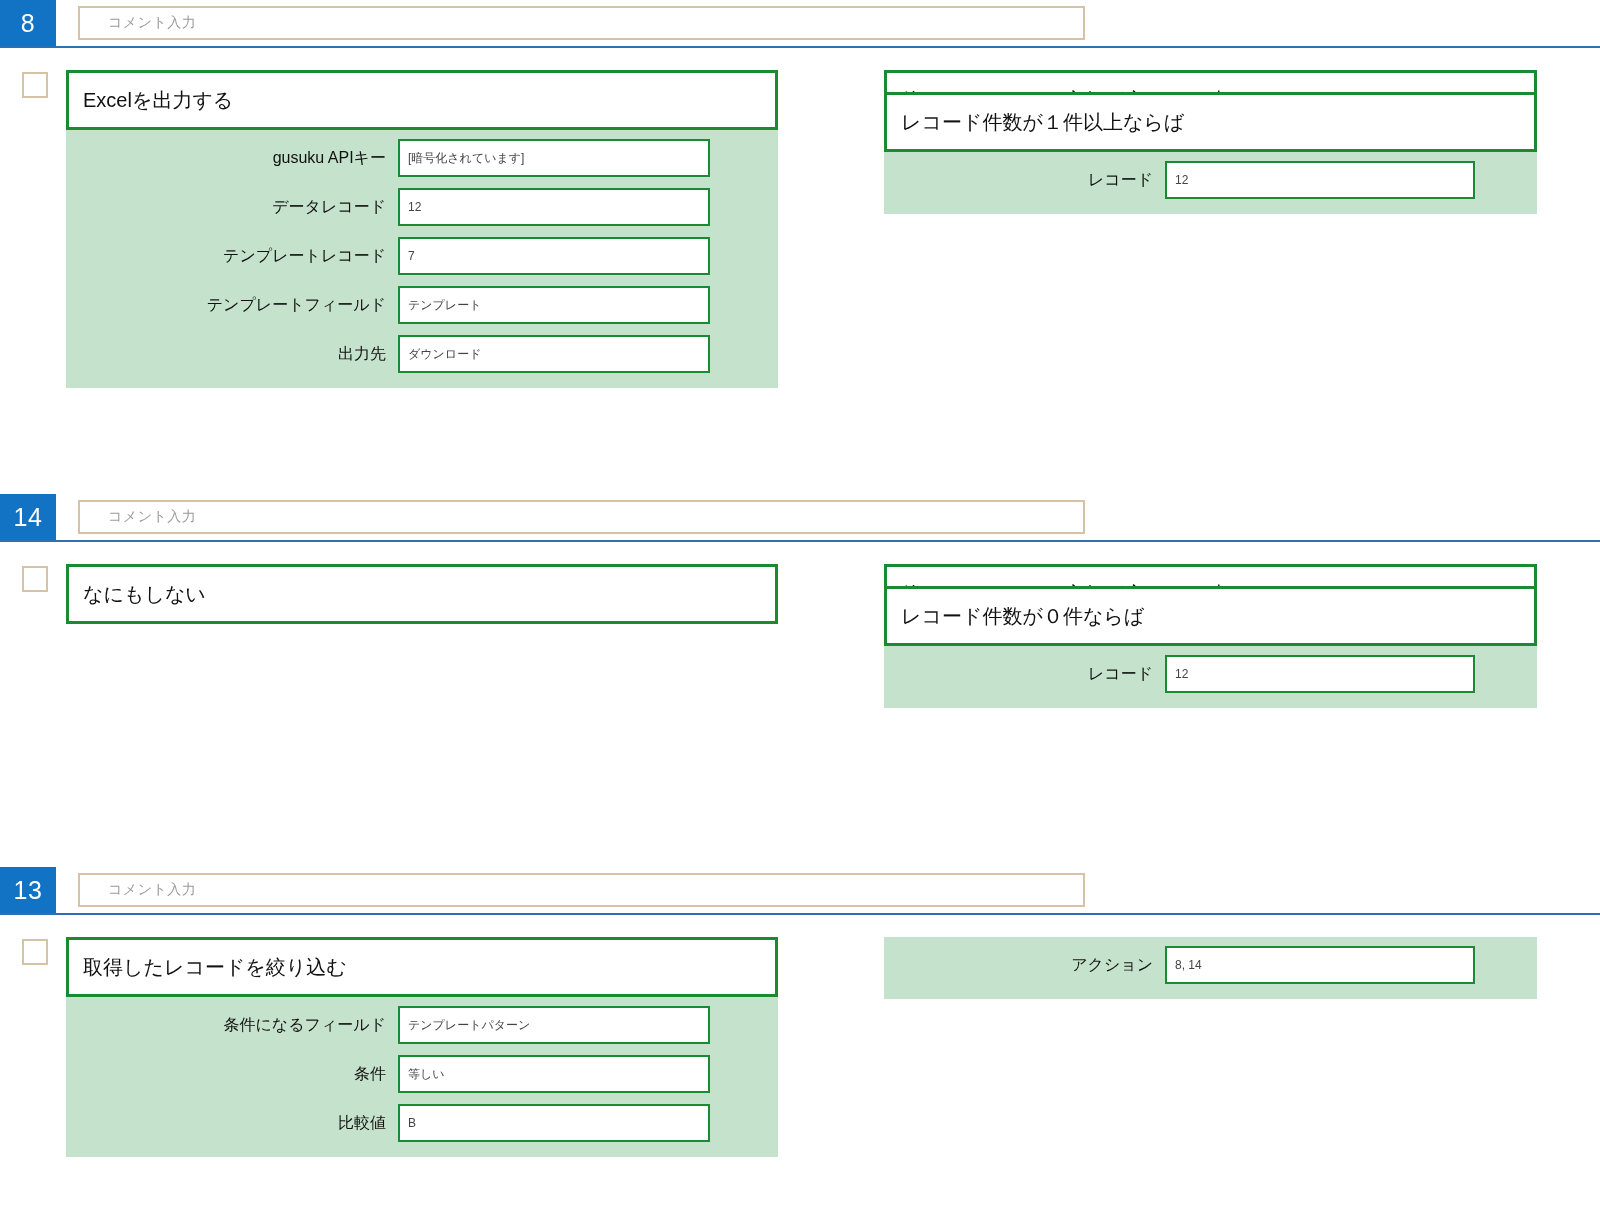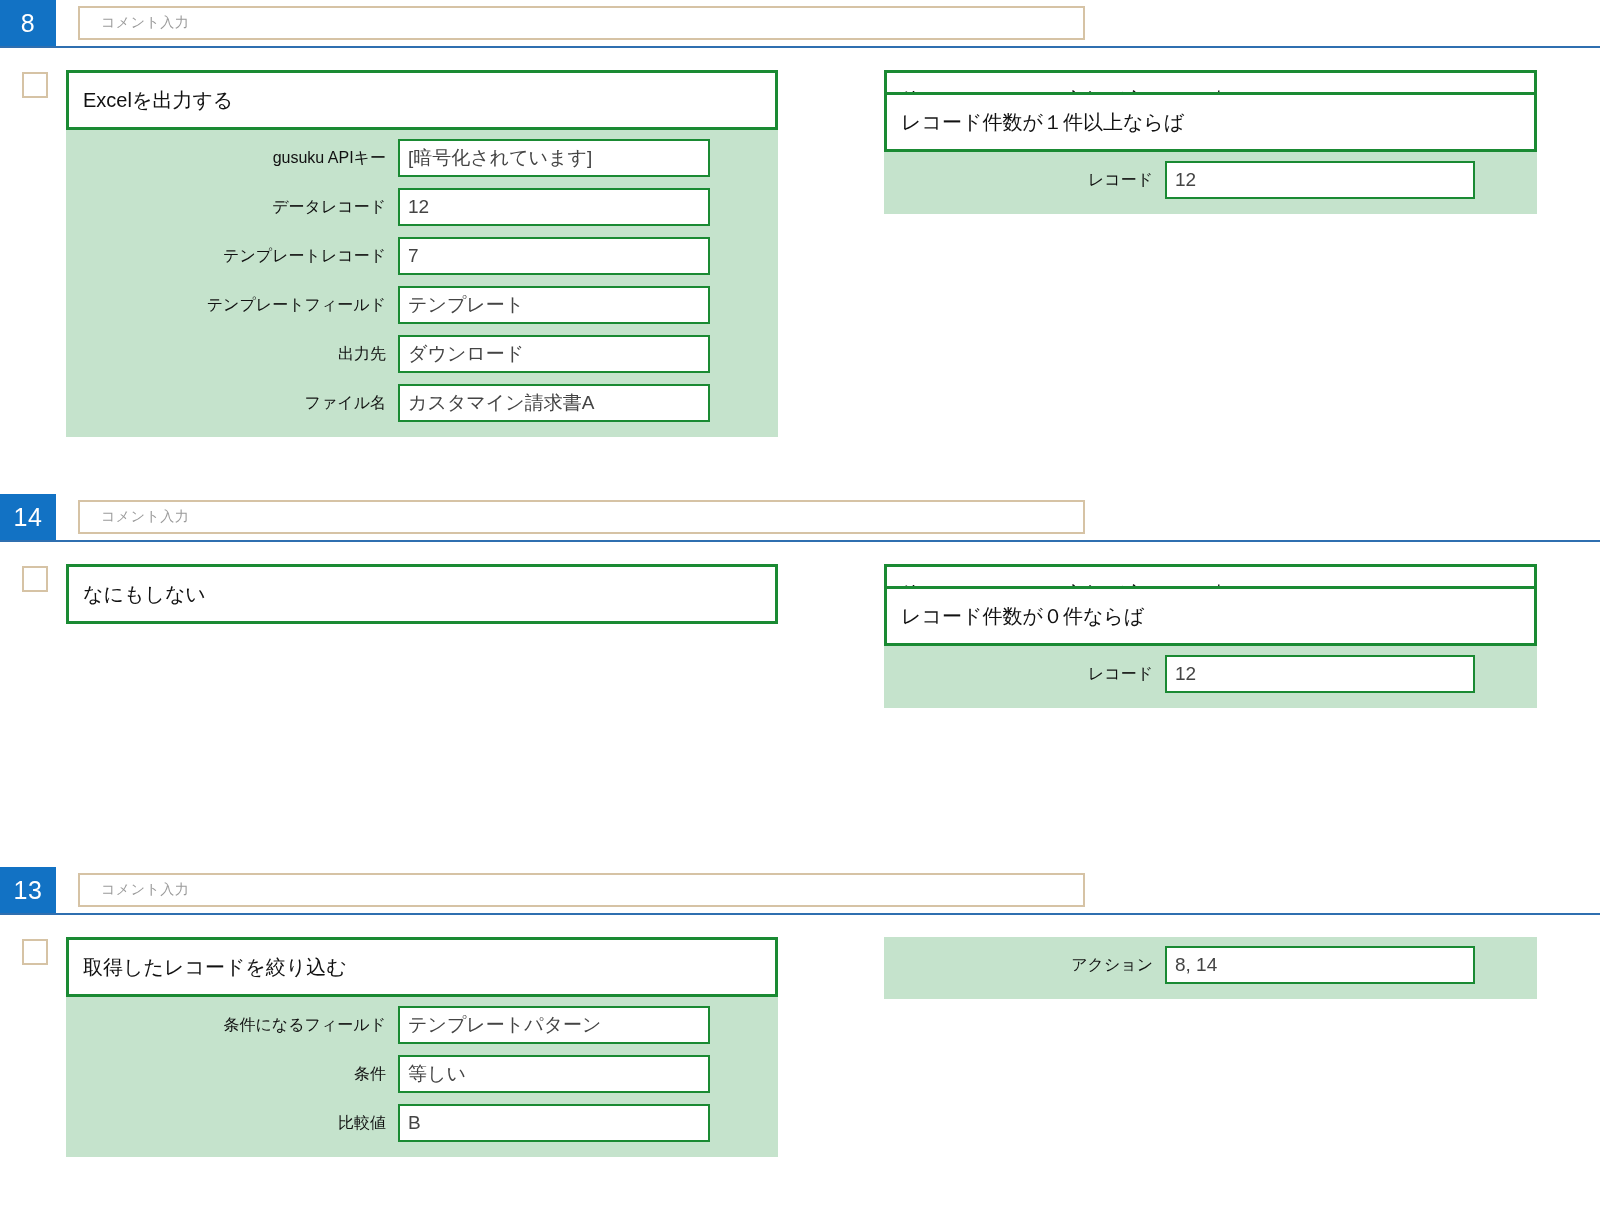--- a/index.html
+++ b/index.html
@@ -26,21 +26,21 @@
     display: flex; align-items: center; justify-content: center;
     letter-spacing: 0.5px;
   }
 
   .comment-input {
     position: absolute; left: 78px; top: 6px;
     width: 1007px; height: 34px;
     background: #ffffff;
     border: 2px solid #d6c3a5;
     display: flex; align-items: center;
-    padding-left: 21px;
+    padding-left: 28px;
     font-size: 14px;
     color: #9a9a9a;
     letter-spacing: 0.5px;
   }
 
   .divider {
     position: absolute; left: 0;
     width: 1600px; height: 2px;
     background: #2f6fb0;
   }
@@ -86,21 +86,21 @@
     padding-right: 12px;
     white-space: nowrap;
   }
 
   .field-value {
     background: #ffffff;
     border: 2px solid #1a8a33;
     height: 38px;
     display: flex; align-items: center;
     padding-left: 8px;
-    font-size: 19px;
+    font-size: 12px;
     color: #444444;
   }
 
   
   .col-left .card-title { width: 712px; }
   .col-left .card-body  { width: 712px; }
   .col-left .field-label { width: 332px; }
   .col-left .field-value { width: 312px; }
 
   
@@ -139,24 +139,20 @@
               <div class="field-value">7</div>
             </div>
             <div class="field-row">
               <div class="field-label">テンプレートフィールド</div>
               <div class="field-value">テンプレート</div>
             </div>
             <div class="field-row">
               <div class="field-label">出力先</div>
               <div class="field-value">ダウンロード</div>
             </div>
-            <div class="field-row">
-              <div class="field-label">ファイル名</div>
-              <div class="field-value">カスタマイン請求書A</div>
-            </div>
           </div>
         </div>
       </div>
       <div style="position: absolute; left: 884px; top: 70px;">
         <div class="card col-right">
           <div class="card-title">他のアクションの実行が完了した時</div>
           <div class="card-body">
             <div class="field-row">
               <div class="field-label">アクション</div>
               <div class="field-value">12</div>

